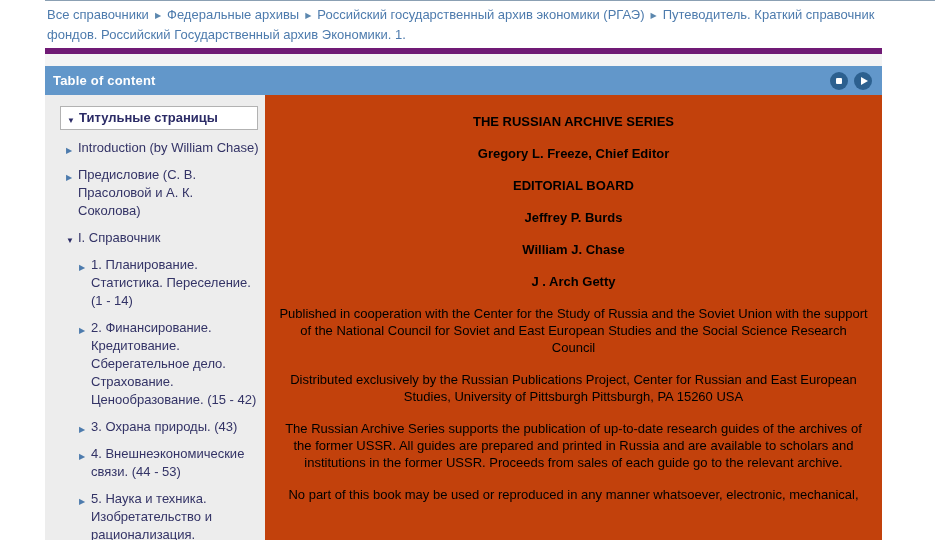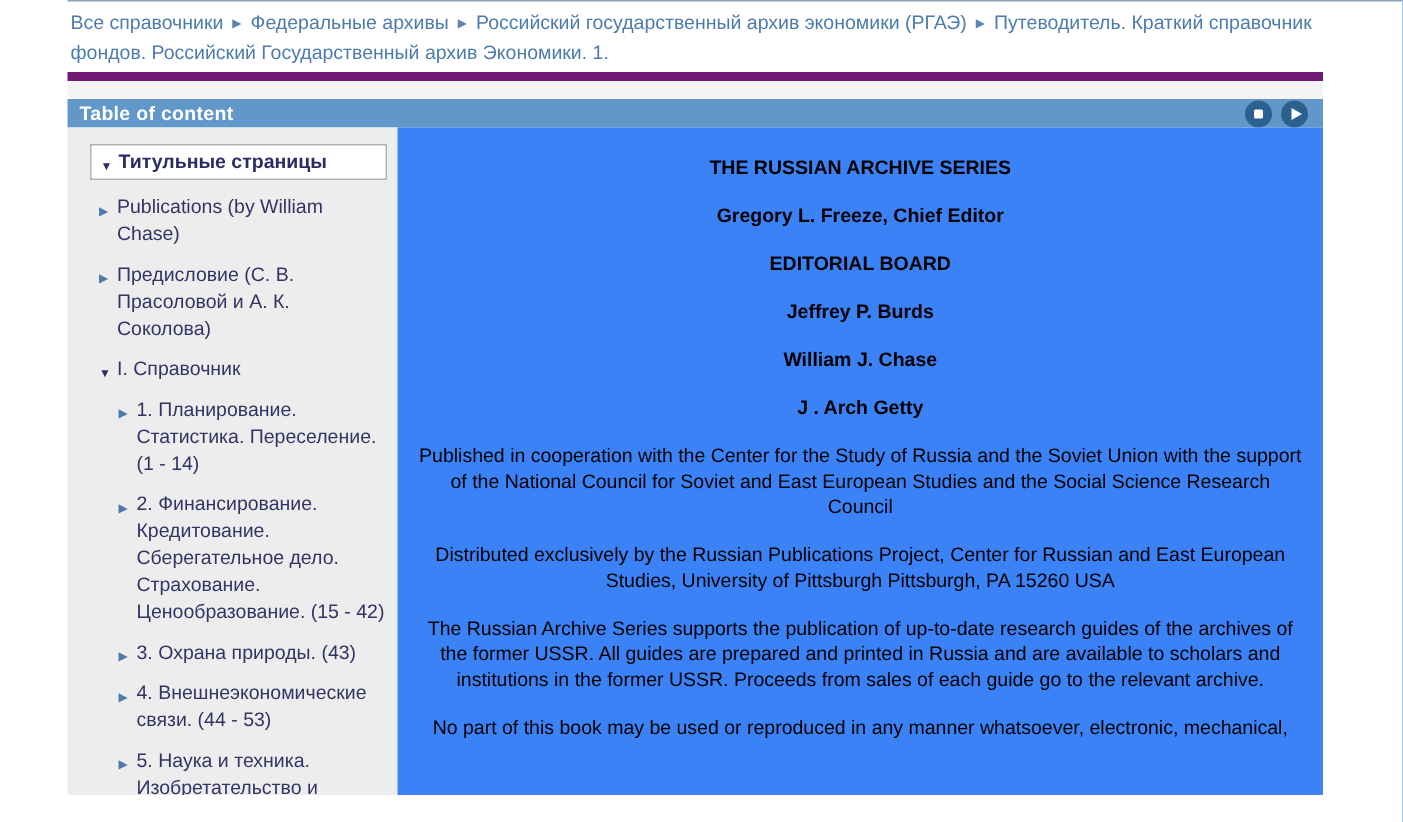--- a/index.html
+++ b/index.html
@@ -10,21 +10,21 @@
   .topline{margin-left:45px;border-top:1px solid #8ba0b3;height:0;}
   .panel{margin-left:45px;width:837px;}
   .breadcrumb{
     padding:4px 2px;border-bottom:6px solid #701a75;
     font-size:13px;line-height:19px;color:#4d7bad;
   }
   .crumb{color:#4d7bad;text-decoration:none;cursor:pointer;}
   .sep{font-size:8px;color:#5b87ae;margin:0 6px;vertical-align:1px;}
   .gapstrip{height:12px;background:#f4f4f4;}
   .titlebar{
-    height:19px;background:#6297ca;display:flex;align-items:center;
+    height:29px;background:#6297ca;display:flex;align-items:center;
     padding:0 10px 0 8px;box-sizing:border-box;
   }
   .titlebar .ttl{color:#ffffff;font-weight:bold;font-size:13px;letter-spacing:.2px;}
   .titlebar .icons{margin-left:auto;display:flex;gap:6px;}
   .iconbtn{
     width:18px;height:18px;border-radius:50%;background:#2c608f;
     display:flex;align-items:center;justify-content:center;cursor:pointer;
   }
   .glyph-square{width:6px;height:6px;background:#ffffff;border-radius:1px;}
   .glyph-play{
@@ -45,21 +45,21 @@
   .tree-item.lvl0 .marker{left:21px;}
   .tree-item.lvl1 .marker{left:34px;}
   .marker.collapsed{color:#4d7bad;}
   .marker.expanded{color:#2b2b66;}
   .tree-item.selected{
     background:#ffffff;border:1px solid #b2b2b2;margin-left:15px;margin-right:7px;
     width:198px;box-sizing:border-box;padding:2px 4px 2px 18px;font-weight:bold;color:#2b2b66;
   }
   .tree-item.selected .marker{left:6px;top:5px;}
   .content{
-    flex:1;background:#3b82f6;padding:3px 14px 0 14px;box-sizing:border-box;
+    flex:1;background:#c2410c;padding:3px 14px 0 14px;box-sizing:border-box;
     font-size:13px;line-height:17px;text-align:center;overflow:hidden;
   }
   .content p{margin:15px 0;}
   .content p.bold{font-weight:bold;}
 </style>
 </head>
 <body>
 
 <div class="topline"></div>
 
@@ -73,21 +73,21 @@
         <span class="glyph-square"></span>
       </span>
       <span class="iconbtn">
         <span class="glyph-play"></span>
       </span>
     </span>
   </div>
   <div class="cols">
     <div class="sidebar">
         <div class="tree-item lvl0 selected"><span class="marker expanded">▼</span><span>Титульные страницы</span></div>
-        <div class="tree-item lvl0"><span class="marker collapsed">▶</span><span>Publications (by William Chase)</span></div>
+        <div class="tree-item lvl0"><span class="marker collapsed">▶</span><span>Introduction (by William Chase)</span></div>
         <div class="tree-item lvl0"><span class="marker collapsed">▶</span><span>Предисловие (С. В. Прасоловой и А. К. Соколова)</span></div>
         <div class="tree-item lvl0"><span class="marker expanded">▼</span><span>I. Справочник</span></div>
         <div class="tree-item lvl1"><span class="marker collapsed">▶</span><span>1. Планирование. Статистика. Переселение. (1 - 14)</span></div>
         <div class="tree-item lvl1"><span class="marker collapsed">▶</span><span>2. Финансирование. Кредитование. Сберегательное дело. Страхование. Ценообразование. (15 - 42)</span></div>
         <div class="tree-item lvl1"><span class="marker collapsed">▶</span><span>3. Охрана природы. (43)</span></div>
         <div class="tree-item lvl1"><span class="marker collapsed">▶</span><span>4. Внешнеэкономические связи. (44 - 53)</span></div>
         <div class="tree-item lvl1"><span class="marker collapsed">▶</span><span>5. Наука и техника. Изобретательство и рационализация. Стандартизация и метрология. (54 - 65)</span></div>
       </div>
     <div class="content">
         <p class="bold">THE RUSSIAN ARCHIVE SERIES</p>

